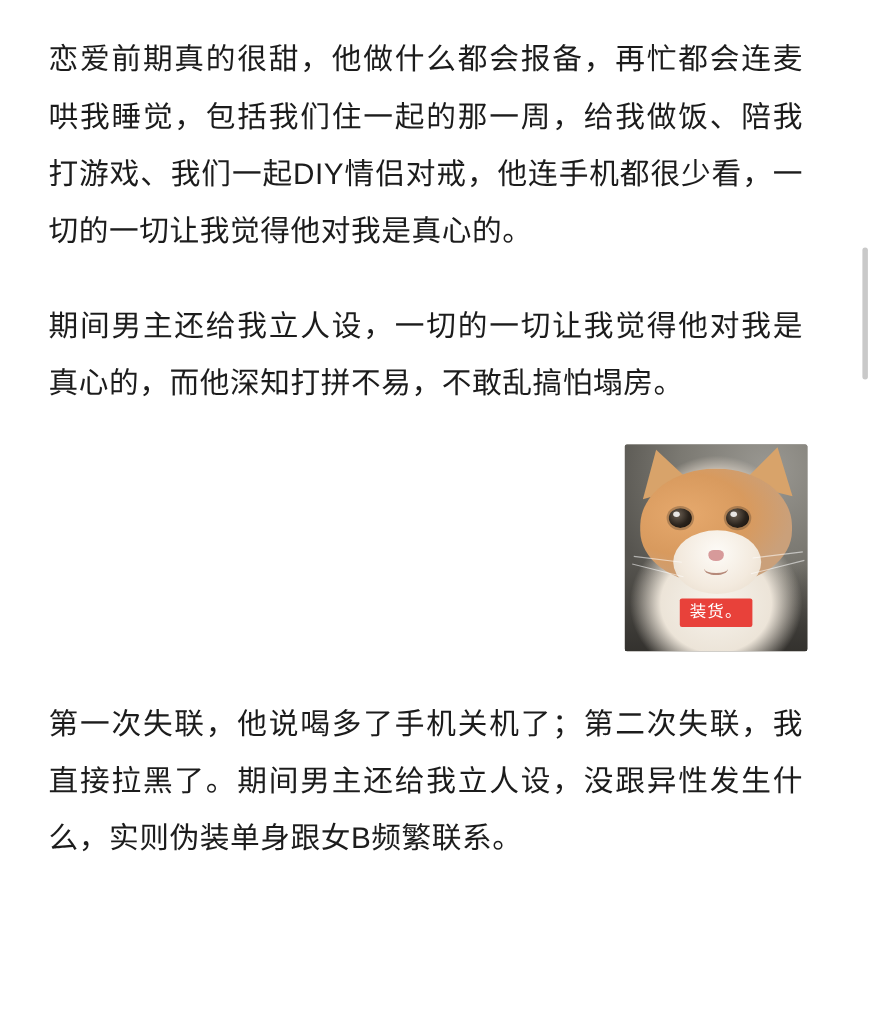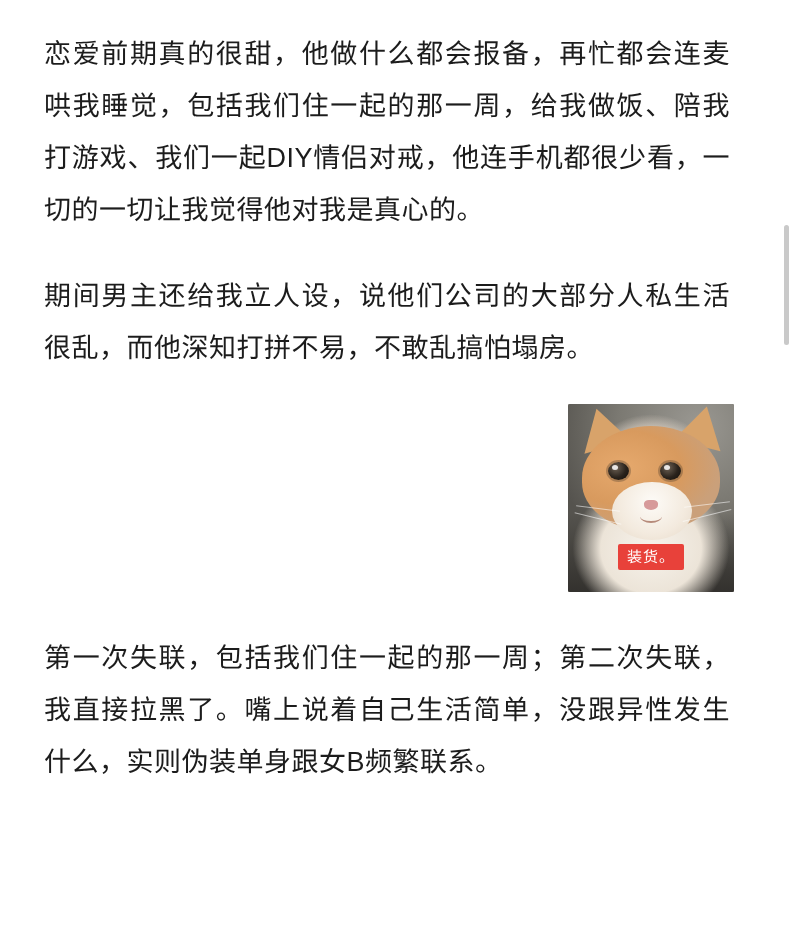--- a/index.html
+++ b/index.html
@@ -195,21 +195,21 @@
     background: #ffffff;
   }
 </style>
 </head>
 <body>
 
 <div class="page">
 
   <p class="para">恋爱前期真的很甜，他做什么都会报备，再忙都会连麦哄我睡觉，包括我们住一起的那一周，给我做饭、陪我打游戏、我们一起DIY情侣对戒，他连手机都很少看，一切的一切让我觉得他对我是真心的。</p>
 
-  <p class="para tight">期间男主还给我立人设，说他们公司的大部分人私生活很乱，而他深知打拼不易，不敢乱搞怕塌房。</p>
+  <p class="para tight">期间男主还给我立人设，一切的一切让我觉得他对我是真心的，而他深知打拼不易，不敢乱搞怕塌房。</p>
 
   <div class="figure">
     <div class="photo">
       <div class="bg"></div>
       <div class="bodyshape"></div>
       <div class="ear-l"></div>
       <div class="ear-r"></div>
       <div class="head"></div>
       <div class="muzzle"></div>
       <div class="eye left">
@@ -222,19 +222,19 @@
       <div class="mouth"></div>
       <div class="whisker w1"></div>
       <div class="whisker w2"></div>
       <div class="whisker w3"></div>
       <div class="whisker w4"></div>
       <div class="caption">装货。</div>
     </div>
   </div>
 
 
-  <p class="para">第一次失联，包括我们住一起的那一周；第二次失联，我直接拉黑了。嘴上说着自己生活简单，没跟异性发生什么，实则伪装单身跟女B频繁联系。</p>
+  <p class="para">第一次失联，他说喝多了手机关机了；第二次失联，我直接拉黑了。期间男主还给我立人设，没跟异性发生什么，实则伪装单身跟女B频繁联系。</p>
 
 </div>
 
 <div class="left-edge"></div>
 <div class="scrollbar-track"></div>
 <div class="scrollbar-thumb"></div>
 
 </body></html>

